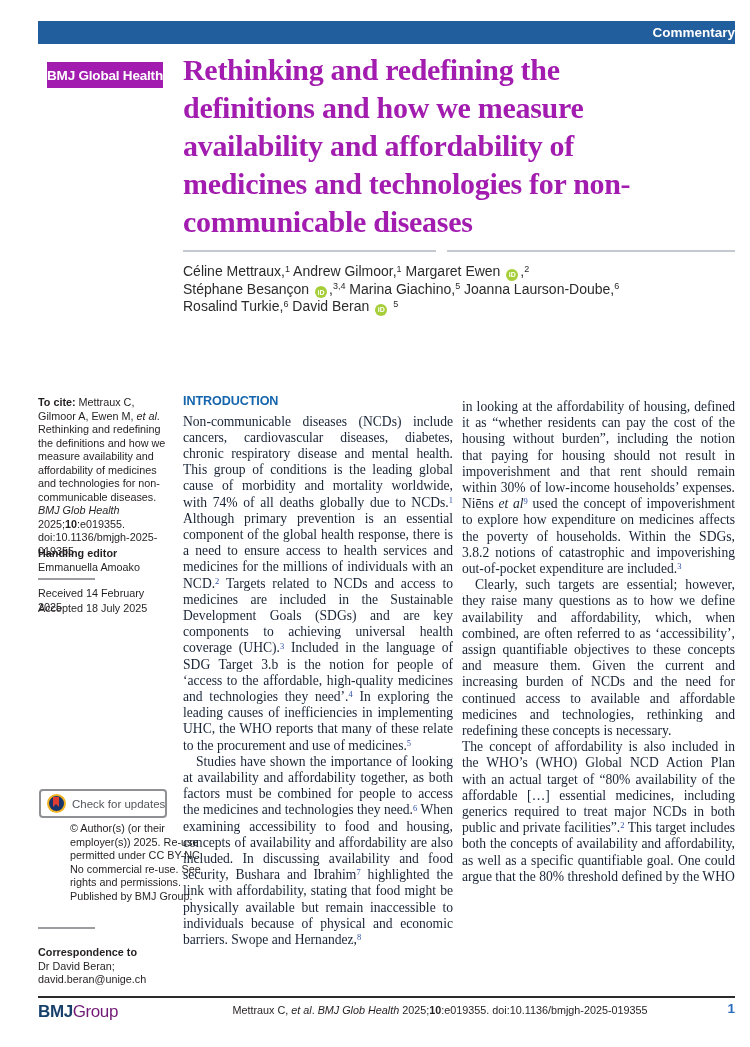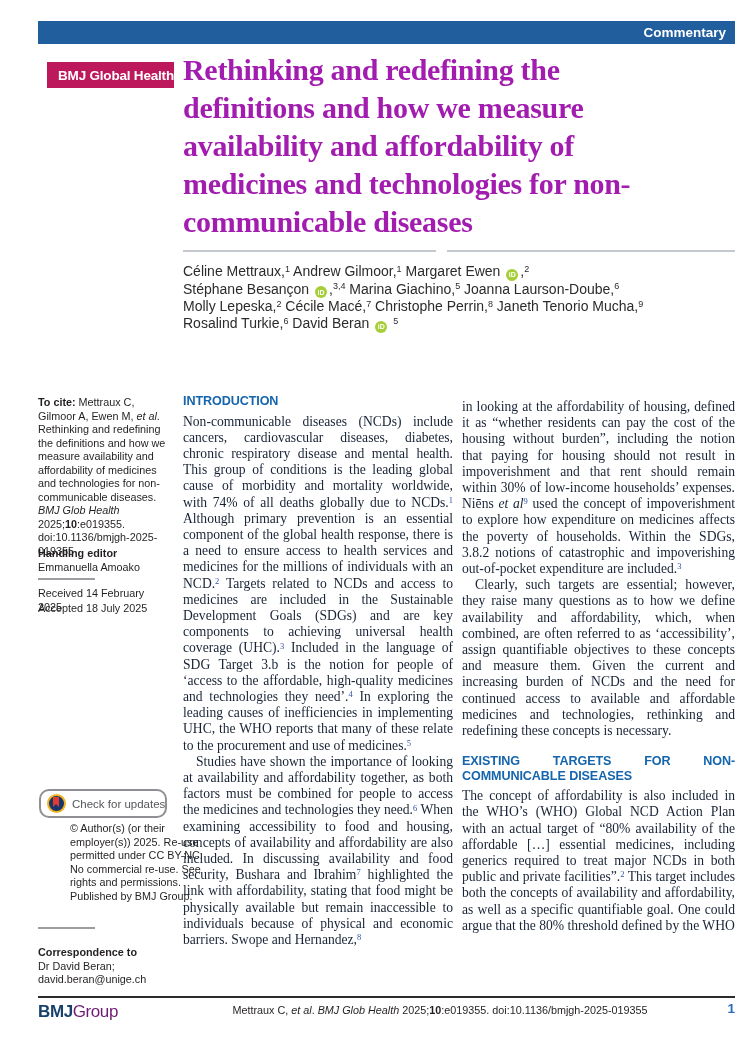--- a/index.html
+++ b/index.html
@@ -5,26 +5,26 @@
 <style>
   html,body{margin:0;padding:0;background:#ffffff;}
   .page{position:relative;width:750px;height:1047px;background:#fff;overflow:hidden;
         font-family:"Liberation Sans",sans-serif;color:#222;}
 
   .it{font-style:italic;}
   .bd{font-weight:bold;margin-top:10px;}
 
   
   .banner{position:absolute;left:38px;top:21px;width:697px;height:23px;background:#215e9e;
-          display:flex;align-items:center;justify-content:flex-end;padding-right:9px;box-sizing:border-box;}
+          display:flex;align-items:center;justify-content:flex-end;padding-right:0;box-sizing:border-box;}
   .banner-label{color:#fff;font-weight:bold;font-size:13.5px;}
 
-  .logo-box{position:absolute;left:47px;top:62px;width:116px;height:26px;background:#be185d;
+  .logo-box{position:absolute;left:47px;top:62px;width:116px;height:26px;background:#a21caf;
             color:#fff;display:flex;align-items:center;justify-content:center;
-            font-size:13.5px;font-weight:bold;letter-spacing:-0.2px;padding-left:11px;}
+            font-size:13.5px;font-weight:bold;letter-spacing:-0.2px;}
 
   .title{position:absolute;left:183px;top:51px;width:515px;
          font-family:"Liberation Serif",serif;font-weight:bold;font-size:30px;line-height:38px;
          color:#a21caf;letter-spacing:-0.3px;}
 
   .rule-authors{position:absolute;left:183px;top:250px;width:552px;display:flex;gap:11px;}
   .rule-authors div{height:2px;background:#c4c9cf;}
   .rule-authors .seg1{width:253px;}
   .rule-authors .seg2{flex:1;}
 
@@ -41,21 +41,21 @@
   .side-handling{top:547px;}
   .side-rule1{position:absolute;left:38px;top:578px;width:57px;height:2px;background:#9b9da0;}
   .side-received{top:587px;}
   .side-accepted{top:602px;}
   .side-copyright{top:822px;margin-left:32px;}
   .side-affil{top:897px;}
   .side-rule2{position:absolute;left:38px;top:927px;width:57px;height:2px;background:#9b9da0;}
   .side-corr{top:936px;}
 
   .badge{position:absolute;left:39px;top:789px;width:128px;height:29px;border:2px solid #8e9093;
-         border-radius:10px;background:#fff;display:flex;align-items:center;gap:6px;
+         border-radius:4px;background:#fff;display:flex;align-items:center;gap:6px;
          padding:0 6px;box-sizing:border-box;cursor:pointer;}
   .badge-text{font-size:11.5px;color:#55575a;white-space:nowrap;}
   .crossmark{flex:0 0 auto;width:19px;height:19px;border-radius:50%;background:#17346b;
              border:2.5px solid #f0b323;box-sizing:border-box;position:relative;overflow:hidden;}
   .crossmark::after{content:"";position:absolute;left:4px;top:1px;width:6px;height:10px;
              background:#e03c31;clip-path:polygon(0 0,100% 0,100% 100%,50% 70%,0 100%);}
 
   
   .col{position:absolute;top:394px;font-family:"Liberation Serif",serif;font-size:13.6px;
        line-height:16.2px;color:#182335;text-align:justify;}
@@ -91,21 +91,20 @@
   <h1 class="title" style="margin:0;">Rethinking and redefining the definitions and how we measure availability and affordability of medicines and technologies for non-communicable diseases</h1>
 
   <div class="rule-authors">
     <div class="seg1"></div>
     <div class="seg2"></div>
   </div>
 
   <div class="authors">
     <div><span>Céline Mettraux,</span><sup>1</sup><span> Andrew Gilmoor,</span><sup>1</sup><span> Margaret Ewen </span><span class="ic-orcid">iD</span><span>,</span><sup>2</sup></div>
     <div><span>Stéphane Besançon </span><span class="ic-orcid">iD</span><span>,</span><sup>3,4</sup><span> Marina Giachino,</span><sup>5</sup><span> Joanna Laurson-Doube,</span><sup>6</sup></div>
-    <div><span>Molly Lepeska,</span><sup>2</sup><span> Cécile Macé,</span><sup>7</sup><span> Christophe Perrin,</span><sup>8</sup><span> Janeth Tenorio Mucha,</span><sup>9</sup></div>
     <div><span>Rosalind Turkie,</span><sup>6</sup><span> David Beran </span><span class="ic-orcid">iD</span><span> </span><sup>5</sup></div>
   </div>
 
   <div class="side side-tocite"><span class="bd">To cite: </span><span>Mettraux C, Gilmoor A, Ewen M, </span><span class="it">et al</span><span>. Rethinking and redefining the definitions and how we measure availability and affordability of medicines and technologies for non-communicable diseases. </span><span class="it">BMJ Glob Health</span><span> 2025;</span><span class="bd">10</span><span>:e019355. doi:10.1136/bmjgh-2025-019355</span></div>
   <div class="side side-handling"><span class="bd">Handling editor </span><span>Emmanuella Amoako</span></div>
   <div class="side-rule1"></div>
   <div class="side side-received">Received 14 February 2025</div>
   <div class="side side-accepted">Accepted 18 July 2025</div>
 
   <div class="badge">
@@ -123,21 +122,20 @@
 
   <div class="col col1">
     <h2>INTRODUCTION</h2>
     <p><span>Non-communicable diseases (NCDs) include cancers, cardiovascular diseases, diabetes, chronic respiratory disease and mental health. This group of conditions is the leading global cause of morbidity and mortality worldwide, with 74% of all deaths globally due to NCDs.</span><sup>1</sup><span> Although primary prevention is an essential component of the global health response, there is a need to ensure access to health services and medicines for the millions of individuals with an NCD.</span><sup>2</sup><span> Targets related to NCDs and access to medicines are included in the Sustainable Development Goals (SDGs) and are key components to achieving universal health coverage (UHC).</span><sup>3</sup><span> Included in the language of SDG Target 3.b is the notion for people of ‘access to the affordable, high-quality medicines and technologies they need’.</span><sup>4</sup><span> In exploring the leading causes of inefficiencies in implementing UHC, the WHO reports that many of these relate to the procurement and use of medicines.</span><sup>5</sup></p>
     <p class="ind"><span>Studies have shown the importance of looking at availability and affordability together, as both factors must be combined for people to access the medicines and technologies they need.</span><sup>6</sup><span> When examining accessibility to food and housing, concepts of availability and affordability are also included. In discussing availability and food security, Bushara and Ibrahim</span><sup>7</sup><span> highlighted the link with affordability, stating that food might be physically available but remain inaccessible to individuals because of physical and economic barriers. Swope and Hernandez,</span><sup>8</sup></p>
   </div>
 
   <div class="col col2">
     <p><span>in looking at the affordability of housing, defined it as “whether residents can pay the cost of the housing without burden”, including the notion that paying for housing should not result in impoverishment and that rent should remain within 30% of low-income households’ expenses. Niēns </span><span class="it">et al</span><sup>9</sup><span> used the concept of impoverishment to explore how expenditure on medicines affects the poverty of households. Within the SDGs, 3.8.2 notions of catastrophic and impoverishing out-of-pocket expenditure are included.</span><sup>3</sup></p>
     <p class="ind"><span>Clearly, such targets are essential; however, they raise many questions as to how we define availability and affordability, which, when combined, are often referred to as ‘accessibility’, assign quantifiable objectives to these concepts and measure them. Given the current and increasing burden of NCDs and the need for continued access to available and affordable medicines and technologies, rethinking and redefining these concepts is necessary.</span></p>
-    <h2 class="h2b">EXISTING TARGETS FOR NON-COMMUNICABLE DISEASES</h2>
     <p><span>The concept of affordability is also included in the WHO’s (WHO) Global NCD Action Plan with an actual target of “80% availability of the affordable […] essential medicines, including generics required to treat major NCDs in both public and private facilities”.</span><sup>2</sup><span> This target includes both the concepts of availability and affordability, as well as a specific quantifiable goal. One could argue that the 80% threshold defined by the WHO</span></p>
   </div>
 
   <div class="footer-rule"></div>
   <div class="footer-logo">
     <span class="fb">BMJ</span><span class="fg">Group</span>
   </div>
   <div class="footer-cite"><span>Mettraux C, </span><span class="it">et al</span><span>. </span><span class="it">BMJ Glob Health</span><span> 2025;</span><span class="bd">10</span><span>:e019355. doi:10.1136/bmjgh-2025-019355</span></div>
   <div class="footer-page">1</div>
 

